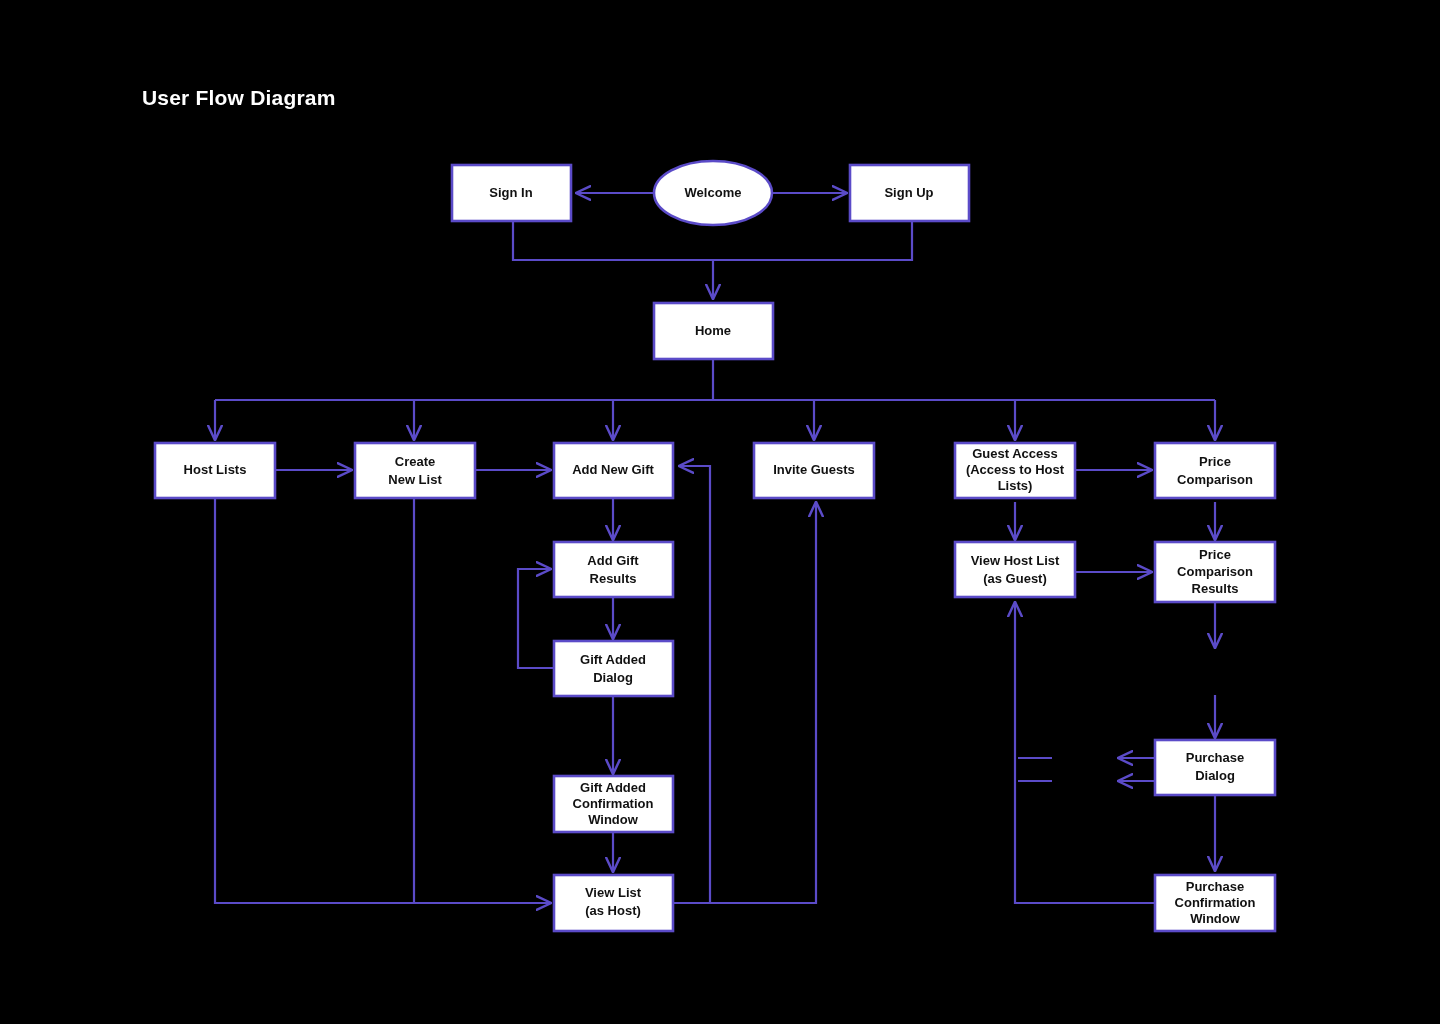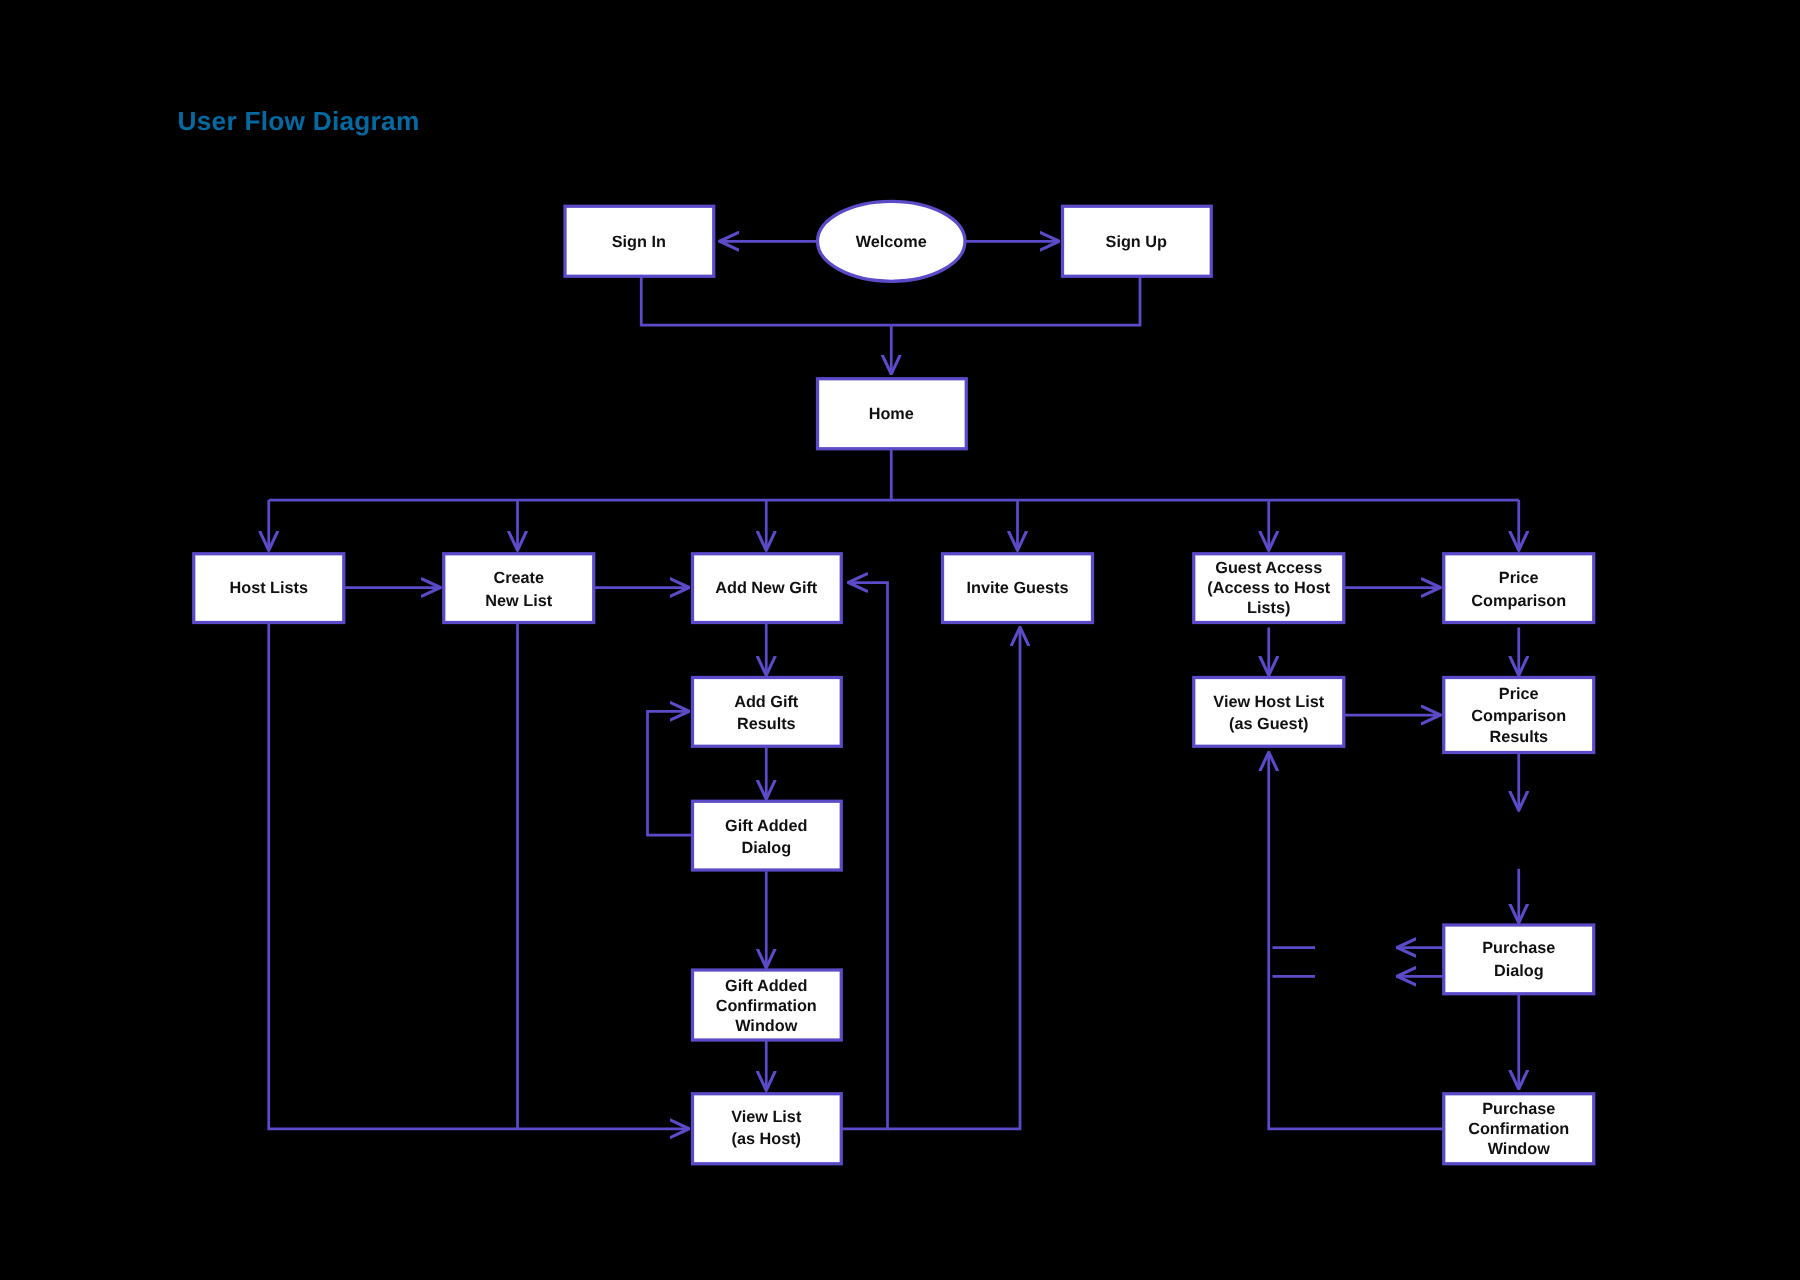--- a/index.html
+++ b/index.html
@@ -16,21 +16,21 @@
     font-family: "Liberation Sans", sans-serif;
   }
   #title {
     position: absolute;
     left: 142px;
     top: 86px;
     font-family: "Liberation Sans", sans-serif;
     font-size: 21px;
     font-weight: bold;
     letter-spacing: 0.2px;
-    color: #0369a1;
+    color: #ffffff;
     white-space: nowrap;
   }
   svg#flow {
     position: absolute;
     left: 0;
     top: 0;
     width: 1440px;
     height: 1024px;
   }
   .node-rect {

